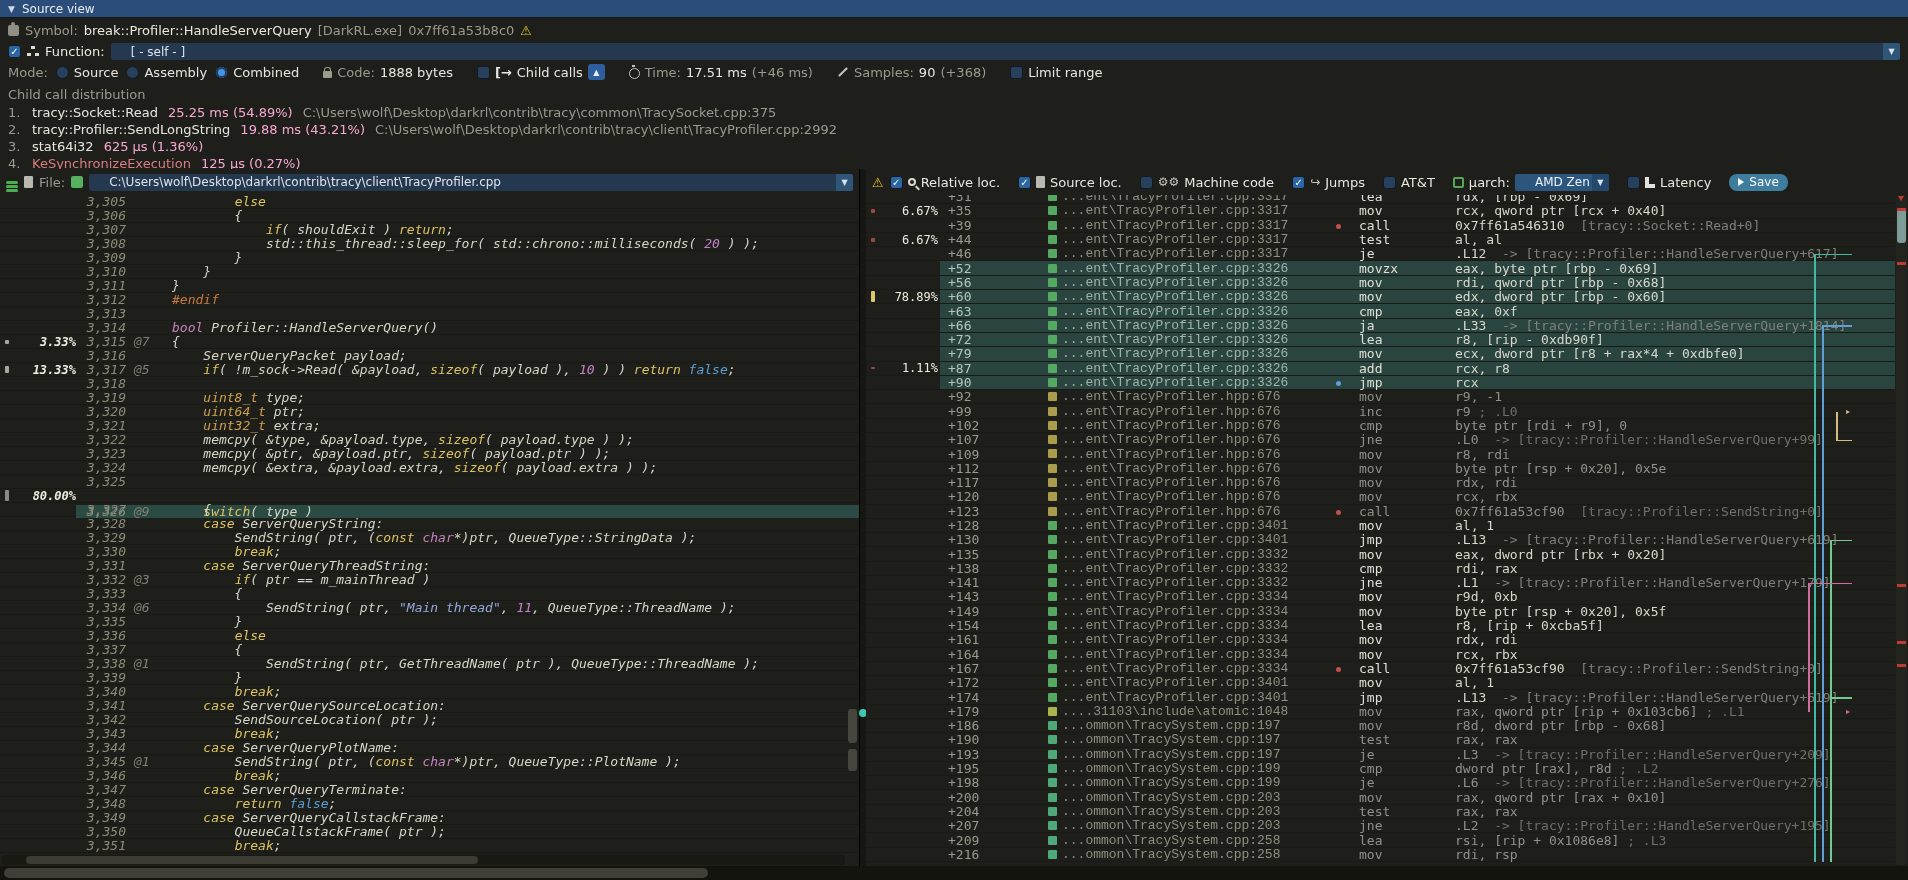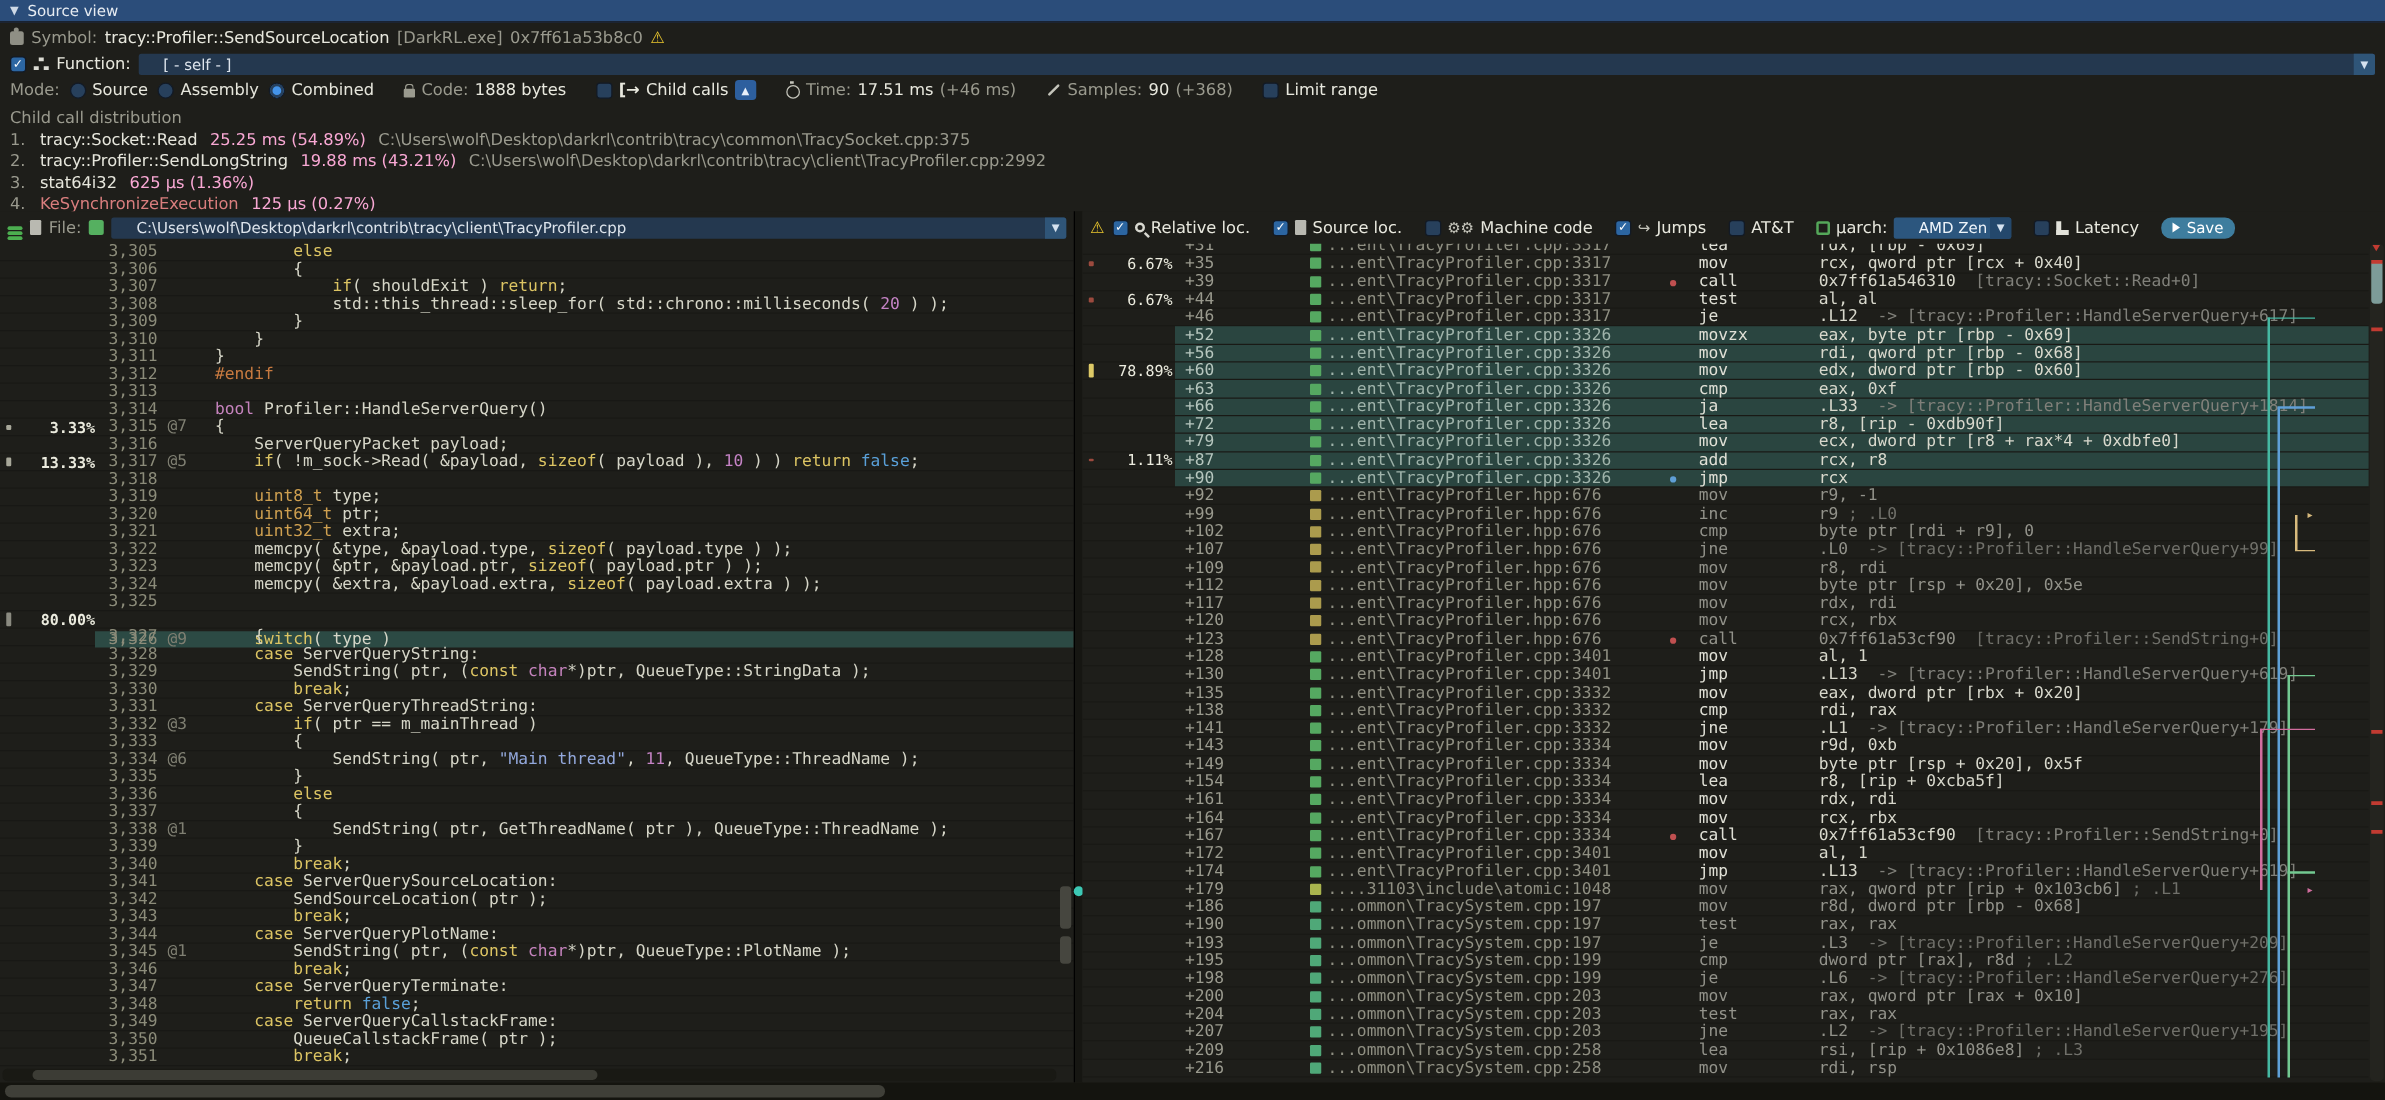--- a/index.html
+++ b/index.html
@@ -76,21 +76,21 @@
   .split-grip{position:absolute;left:-1px;top:540px;width:8px;height:8px;border-radius:50%;background:#3cc8b4;}
   .lv-seg{position:absolute;right:2px;width:9px;background:#46463f;border-radius:3px;}
   .panetop{height:26px;display:flex;align-items:center;padding:0 6px;gap:6px;white-space:nowrap;}
   .swatch{width:12px;height:12px;border-radius:2px;flex:none;}
   .group{display:flex;align-items:center;gap:5px;}
   .savebtn{height:17px;background:#3e7d9e;border-radius:8px;color:#fff;display:flex;align-items:center;
     padding:0 9px;gap:3px;font-size:12px;}
   
   .mono,.s-row,.a-row{font-family:"DejaVu Sans Mono",monospace;font-size:13px;}
   .src-body{position:absolute;top:26px;left:0;right:0;bottom:12px;overflow:hidden;}
-  .s-row{display:flex;align-items:center;height:14px;border-bottom:1px solid rgba(0,0,0,0.18);white-space:pre;}
+  .s-row{display:flex;align-items:center;height:14px;border-bottom:1px solid rgba(0,0,0,0.18);white-space:pre;font-style:italic;}
   .s-barwrap{width:14px;display:flex;align-items:center;justify-content:center;flex:none;}
   .pbar{width:4px;border-radius:1px;}
   .s-pct{width:62px;text-align:right;color:#ececdf;font-weight:bold;font-size:12px;flex:none;}
   .s-main{flex:1;display:flex;align-items:center;height:100%;}
   .s-main.hl{background:#2c4a44;margin-top:31px;}
   .s-num{width:50px;text-align:right;color:#8c8c7a;flex:none;}
   .s-anchor{width:40px;padding-left:8px;color:#7f7f72;flex:none;}
   .s-code{padding-left:6px;color:#d6d6c8;white-space:pre;}
   .tk-kw{color:#dcc463;}
   .tk-mag{color:#c583bd;}
@@ -106,21 +106,21 @@
   .asm-scroll{position:relative;margin-top:-5px;}
   .a-row{display:flex;align-items:center;height:14.3px;border-bottom:1px solid rgba(0,0,0,0.16);white-space:pre;}
   .a-gutter{width:74px;display:flex;align-items:center;flex:none;height:100%;}
   .a-barwrap{width:14px;display:flex;align-items:center;justify-content:center;flex:none;}
   .a-pct{width:58px;text-align:right;color:#ececdf;font-weight:normal;font-size:12px;}
   .a-main{flex:1;display:flex;align-items:center;height:100%;}
   .a-main.hl{background:#2a4540;}
   .a-off{width:108px;padding-left:8px;color:#9a9a8e;flex:none;}
   .hl .a-off{color:#b6c6be;}
   .a-sq{width:9px;height:9px;border-radius:1px;flex:none;margin-right:5px;}
-  .a-loc{width:233px;color:#8f8f82;flex:none;overflow:hidden;}
+  .a-loc{width:233px;color:#8f8f82;flex:none;overflow:hidden;font-family:Liberation Mono, monospace;}
   .hl .a-loc{color:#9fb3aa;}
   .a-jump{width:48px;flex:none;height:100%;position:relative;}
   .a-dot{width:5px;height:5px;border-radius:50%;position:absolute;right:2px;top:5px;}
   .a-mn{width:92px;padding-left:16px;color:#e0e0d6;flex:none;}
   .a-op{padding-left:20px;color:#d8d8cc;}
   .a-an{color:#80807a;}
   .a-row.dimr .a-mn,.a-row.dimr .a-op{color:#92928a;}
   .a-row.dimr .a-an{color:#70706a;}
   .jumps-layer{position:absolute;left:940px;top:0;width:48px;height:100%;pointer-events:none;}
   .vline{position:absolute;width:1.5px;}
@@ -142,21 +142,21 @@
 <div class="window">
 
   <div class="titlebar">
     <span class="tri">▼</span>
     <span>Source view</span>
   </div>
 
   <div class="hrow symbolrow">
     <span class="icon-puzzle"></span>
     <span class="lbl">Symbol:</span>
-    <span class="val">tracy::Profiler::SendSourceLocation</span>
+    <span class="val">break::Profiler::HandleServerQuery</span>
     <span class="dim">[DarkRL.exe]</span>
     <span class="dim">0x7ff61a53b8c0</span>
     <span class="warn">⚠</span>
   </div>
 
   <div class="hrow funcrow">
     <span class="cb on">✓</span>
     <span class="icon-tree"></span>
     <span class="val">Function:</span>
     <span class="combo" style="flex:1;">

